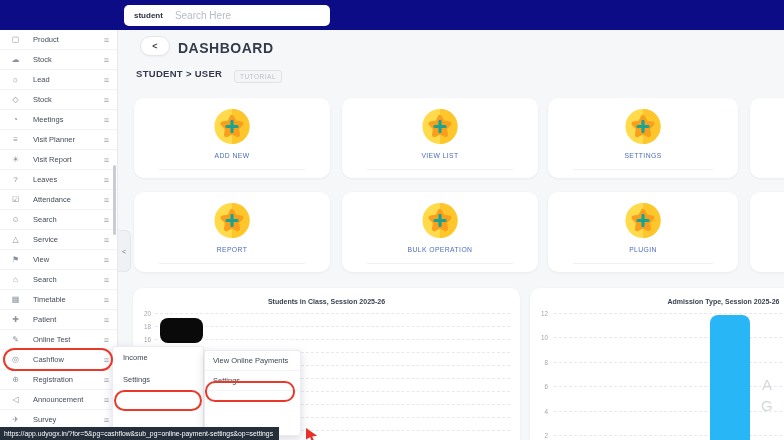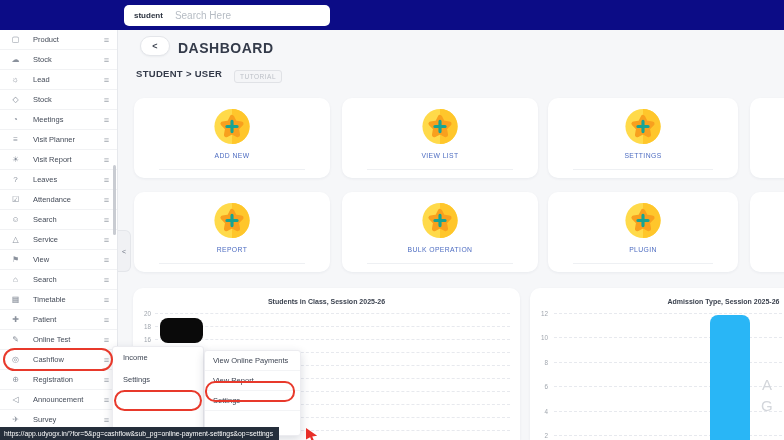--- a/index.html
+++ b/index.html
@@ -310,21 +310,20 @@
 
   <div class="redact"></div>
 
   <div class="menu menu1">
     <div class="mitem">Income</div>
     <div class="mitem">Settings</div>
   </div>
 
   <div class="menu menu2">
     <div class="mitem">View Online Payments</div>
-    <div class="mitem">View Report</div>
     <div class="mitem">Settings</div>
   </div>
 
   <div class="ring ring-cashflow"></div>
   <div class="ring ring-op"></div>
   <div class="ring ring-settings"></div>
 
   <div class="statusbar">https://app.udyogx.in/?for=5&amp;pg=cashflow&amp;sub_pg=online-payment-settings&amp;op=settings</div>
   <div class="cursor"></div>
 

